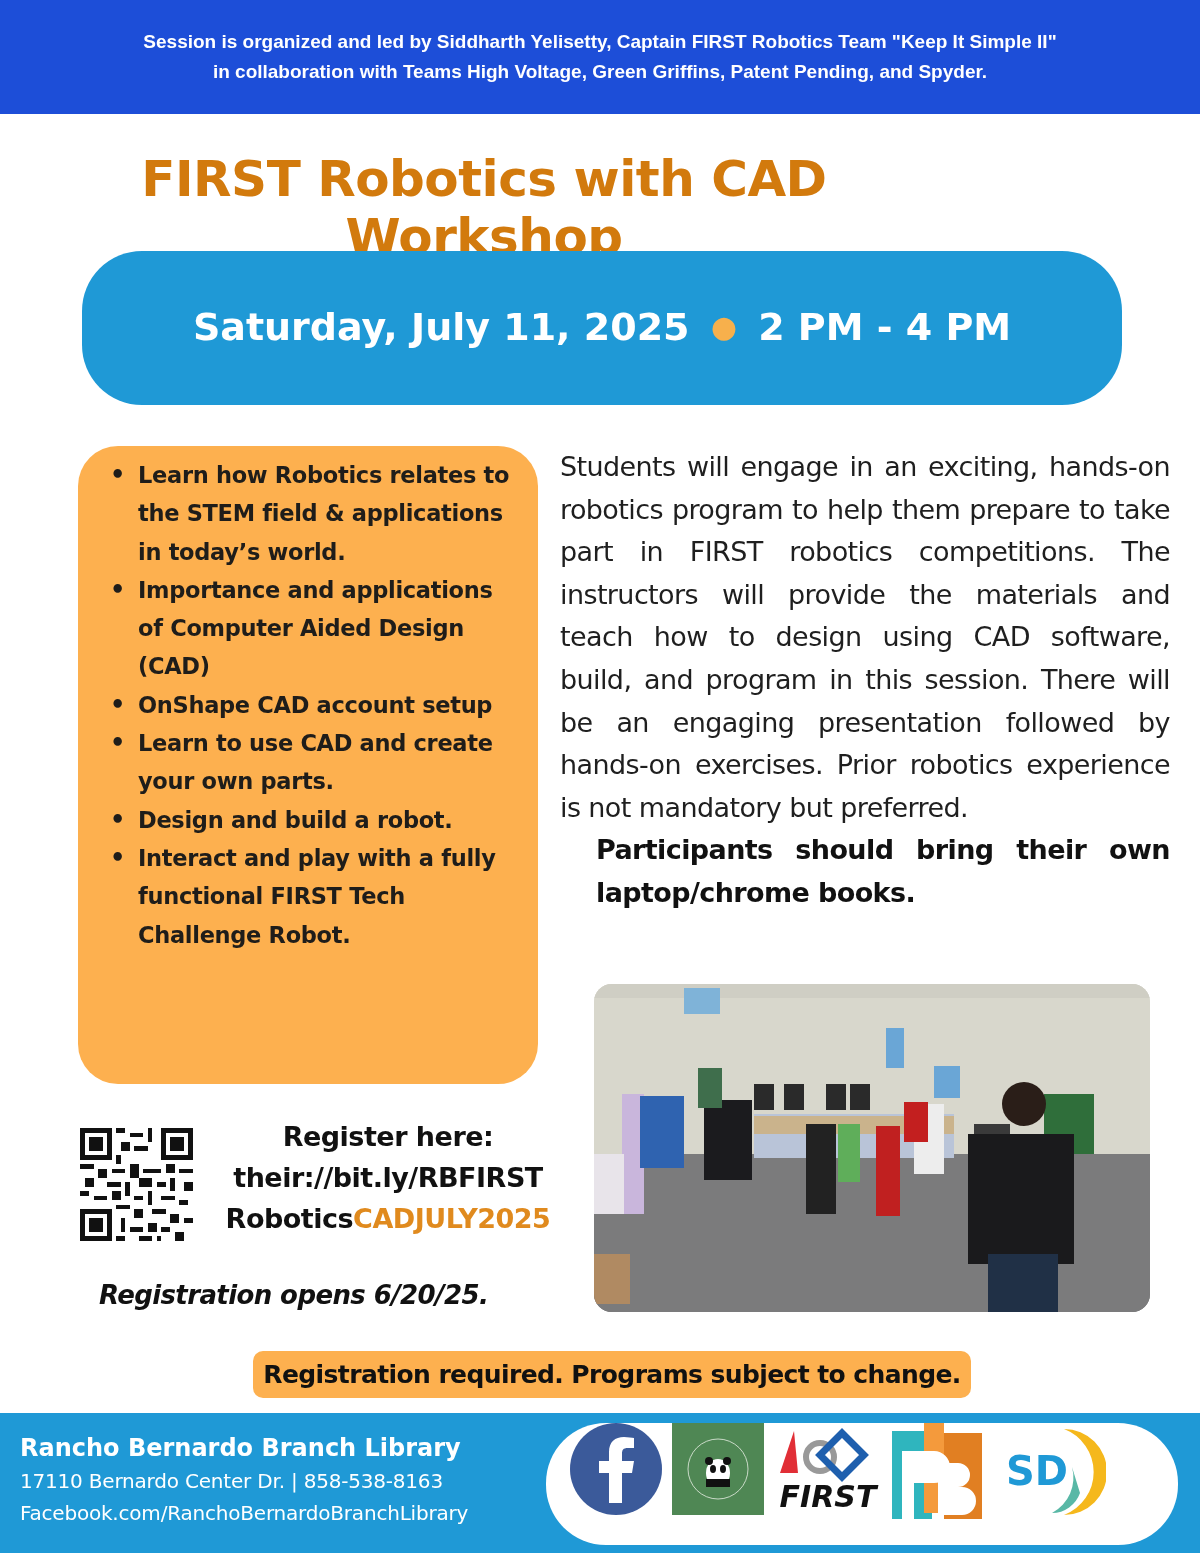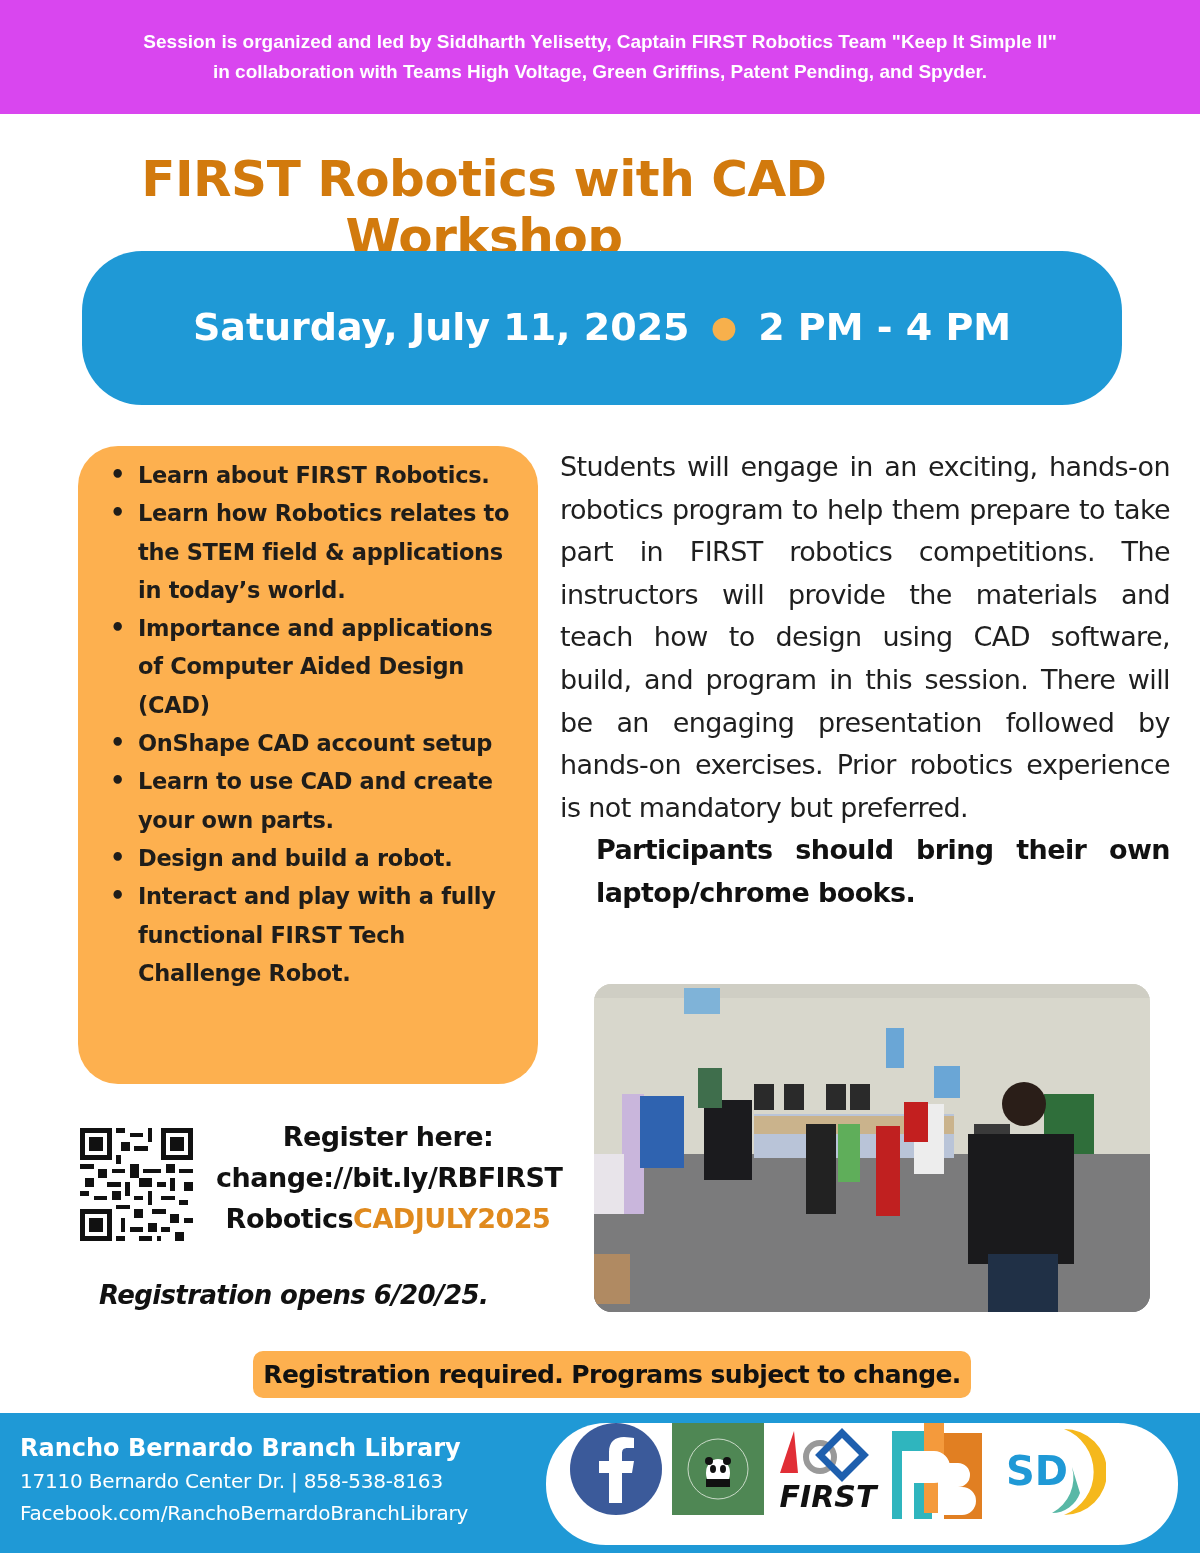--- a/index.html
+++ b/index.html
@@ -1,21 +1,21 @@
 <!DOCTYPE html>
 <html><head>
 <meta charset="utf-8">
 <style>
   * { box-sizing: border-box; margin: 0; padding: 0; }
   html, body { width: 1200px; height: 1553px; background: #ffffff; overflow: hidden; }
   body { position: relative; font-family: "DejaVu Sans", sans-serif; color: #1f1f1f; }
 
   .top-banner {
     position: absolute; left: 0; top: 0; width: 1200px; height: 114px;
-    background: #d946ef; color: #fff; text-align: center;
+    background: #1d4ed8; color: #fff; text-align: center;
     display: flex; flex-direction: column; justify-content: center;
     font-weight: bold; font-size: 19px; line-height: 30px;
     font-family: "Liberation Sans", sans-serif;
   }
 
   .title {
     position: absolute; left: 0; top: 150px; width: 968px; text-align: center;
     font-family: "DejaVu Sans", sans-serif; font-weight: bold;
     font-size: 50px; color: #d27a0d; letter-spacing: -0.5px;
   }
@@ -109,21 +109,20 @@
 <div class="date-pill">
   <div>
     <span>Saturday, July 11, 2025</span>
     <span class="dot">●</span>
     <span>2 PM - 4 PM</span>
   </div>
 </div>
 
 <div class="bullets-box">
   <ul>
-    <li>Learn about FIRST Robotics.</li>
     <li>Learn how Robotics relates to the STEM field &amp; applications in today’s world.</li>
     <li>Importance and applications of Computer Aided Design (CAD)</li>
     <li>OnShape CAD account setup</li>
     <li>Learn to use CAD and create your own parts.</li>
     <li>Design and build a robot.</li>
     <li>Interact and play with a fully functional FIRST Tech Challenge Robot.</li>
   </ul>
 </div>
 
 <div class="desc">
@@ -220,21 +219,21 @@
       <rect x="21" y="23" width="2" height="2"></rect>
         <rect x="8" y="24" width="2" height="1"></rect>
         <rect x="13" y="24" width="3" height="1"></rect>
       <rect x="17" y="24" width="1" height="1"></rect>
     </g>
   </svg>
 </div>
 
 <div class="register">
   <div>Register here:</div>
-  <div>change://bit.ly/RBFIRST</div>
+  <div>their://bit.ly/RBFIRST</div>
   <div><span>Robotics</span><span class="accent">CADJULY2025</span></div>
 </div>
 
 <div class="reg-opens">Registration opens 6/20/25.</div>
 
 <div class="notice">Registration required. Programs subject to change.</div>
 
 <div class="footer">
   <div class="lib">
     <div class="name">Rancho Bernardo Branch Library</div>

